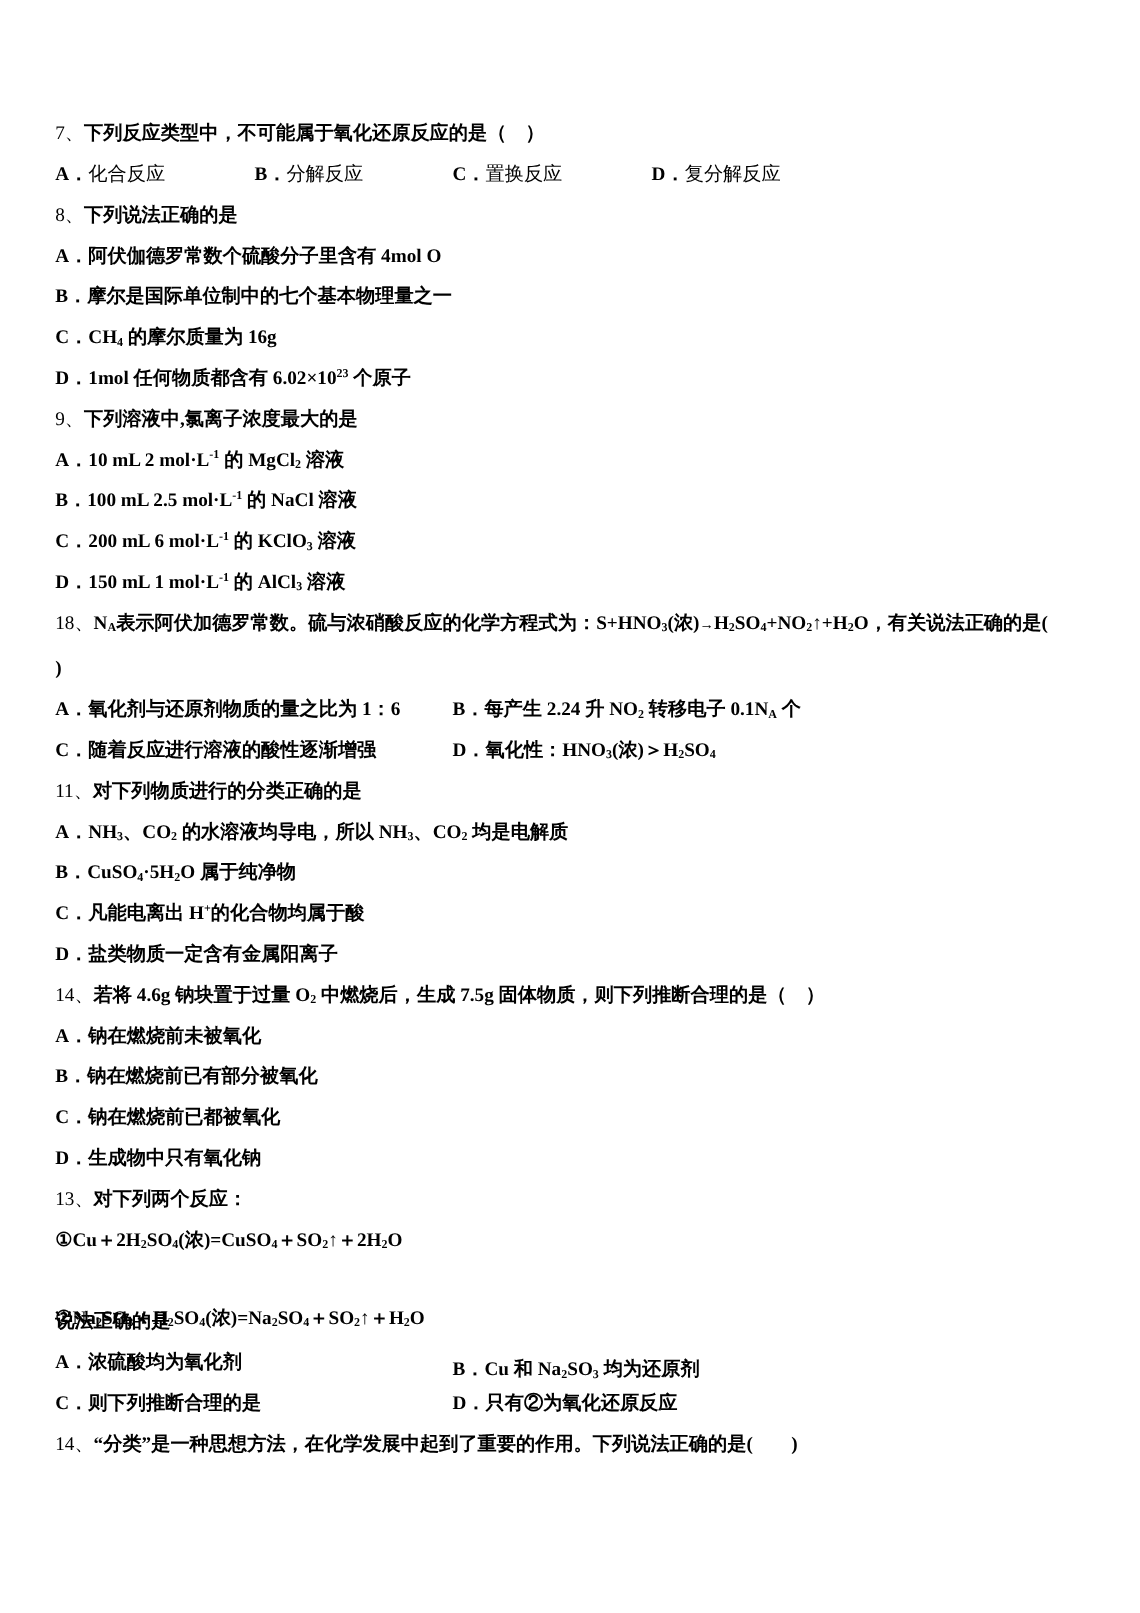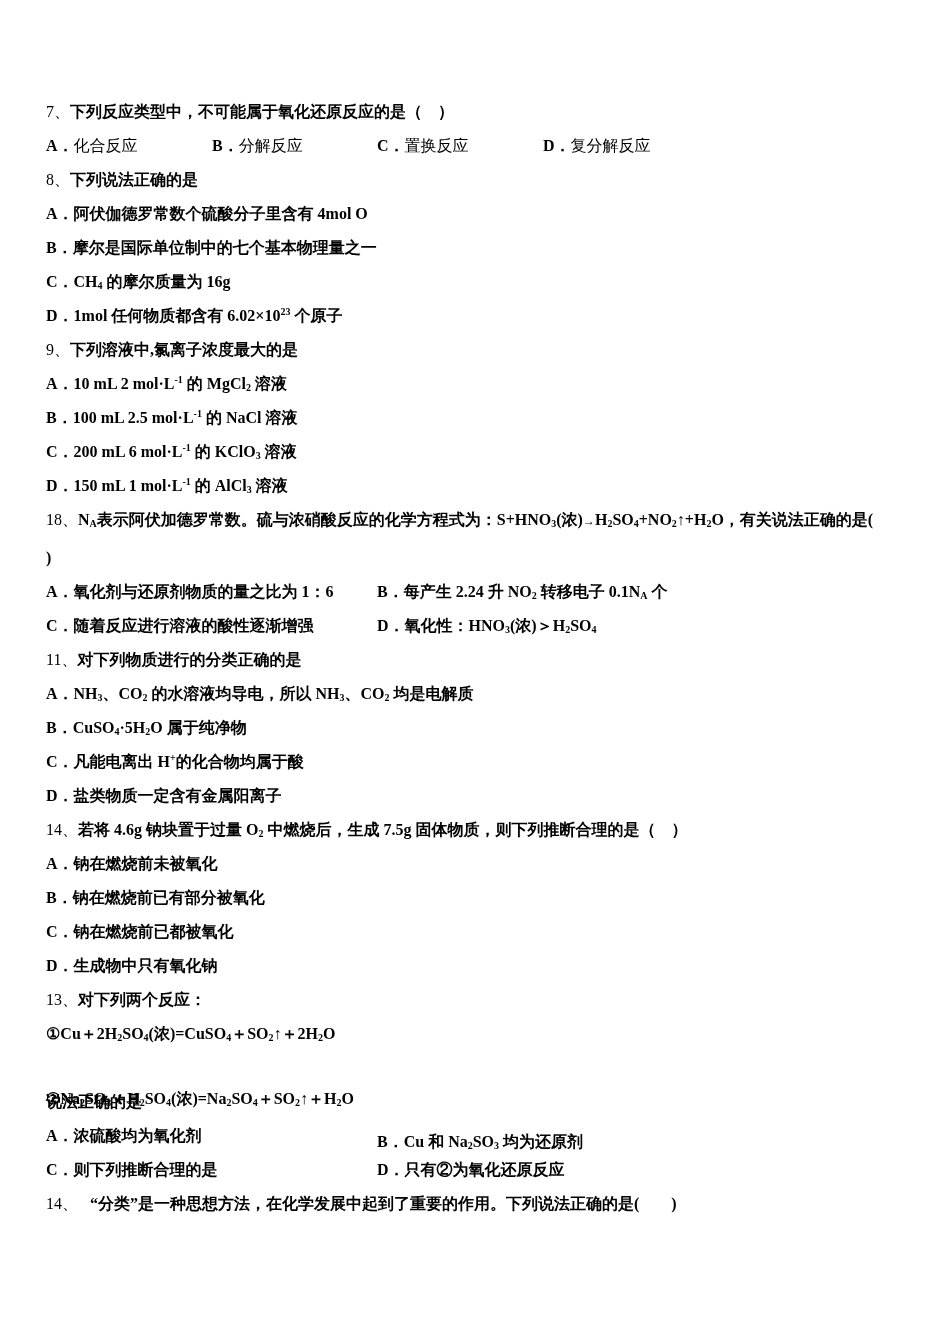--- a/index.html
+++ b/index.html
@@ -139,16 +139,16 @@
     <span>B．</span><span>Cu 和 Na<sub>2</sub>SO<sub>3</sub> 均为还原剂</span>
   </div>
   <div class="col b" style="top:1160px;left:46px">
     <span>C．</span><span>则下列推断合理的是</span>
   </div>
   <div class="col b" style="top:1160px;left:377px">
     <span>D．</span><span>只有②为氧化还原反应</span>
   </div>
 
   <div class="line" style="top:1194px">
-    <span class="qnum">14、</span><span class="b" style="margin-left:12px">“分类”是一种思想方法，在化学发展中起到了重要的作用。下列说法正确的是(　　)</span>
+    <span class="qnum">14、</span><span class="b" style="">“分类”是一种思想方法，在化学发展中起到了重要的作用。下列说法正确的是(　　)</span>
   </div>
 
 </div>
 
 </body></html>

